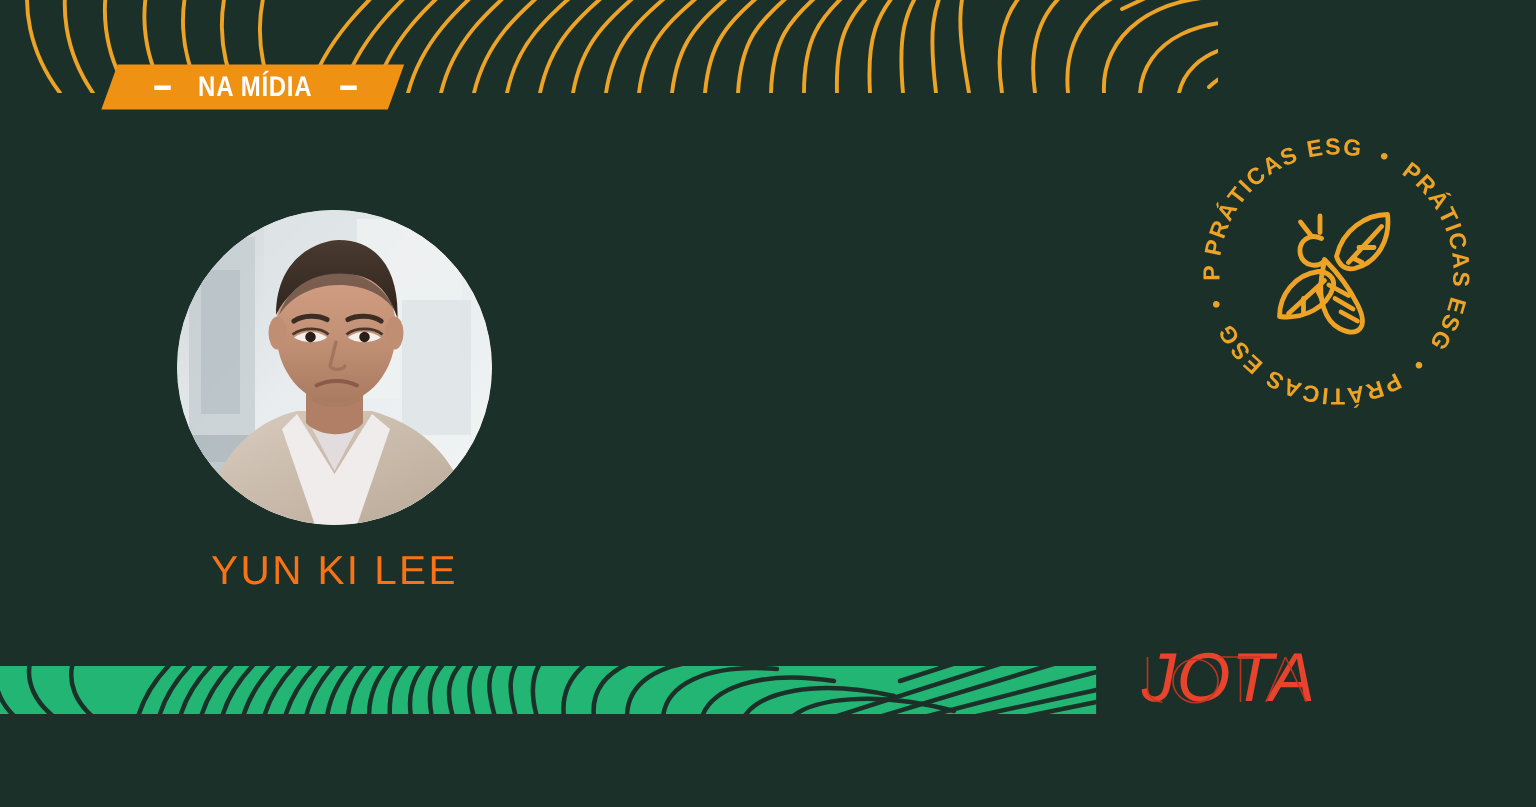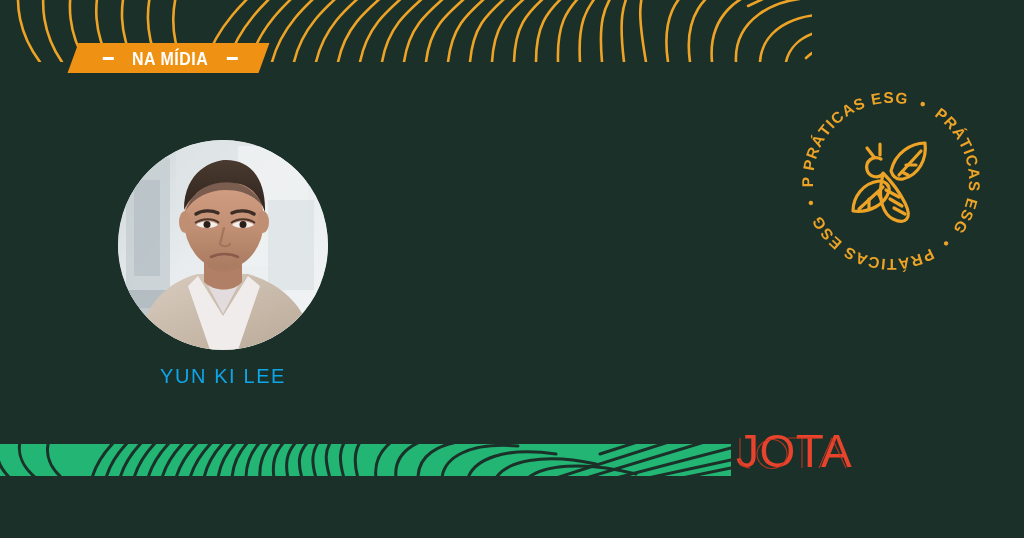--- a/index.html
+++ b/index.html
@@ -64,22 +64,22 @@
     overflow:hidden;
     background:#d8dcdd;
   }
   .portrait { position:absolute; inset:0; }
 
   .author-name {
     position:absolute;
     left:118px; top:365px;
     width:210px;
     text-align:center;
-    color:#0ea5e9;
-    font-size:20px;
+    color:#f97316;
+    font-size:27px;
     letter-spacing:1.6px;
     font-weight:400;
     white-space:nowrap;
   }
 
   
   .headline {
     position:absolute;
     left:376px; top:170px;
     width:470px;
@@ -108,22 +108,22 @@
     position:absolute;
     left:0; top:444px;
     width:731px; height:32px;
     overflow:hidden;
   }
   .band svg { display:block; }
 
   
   .jota {
     position:absolute;
-    left:736px; top:427px;
-    width:120px; height:52px;
+    left:761px; top:427px;
+    width:120px; height:52px;font-style:italic;
   }
   .jota svg { display:block; }
 </style>
 </head>
 <body>
 
 <div class="stage">
 
   <div class="top-pattern">
     <svg width="812" height="62" viewBox="0 0 812 62" xmlns="http://www.w3.org/2000/svg">

